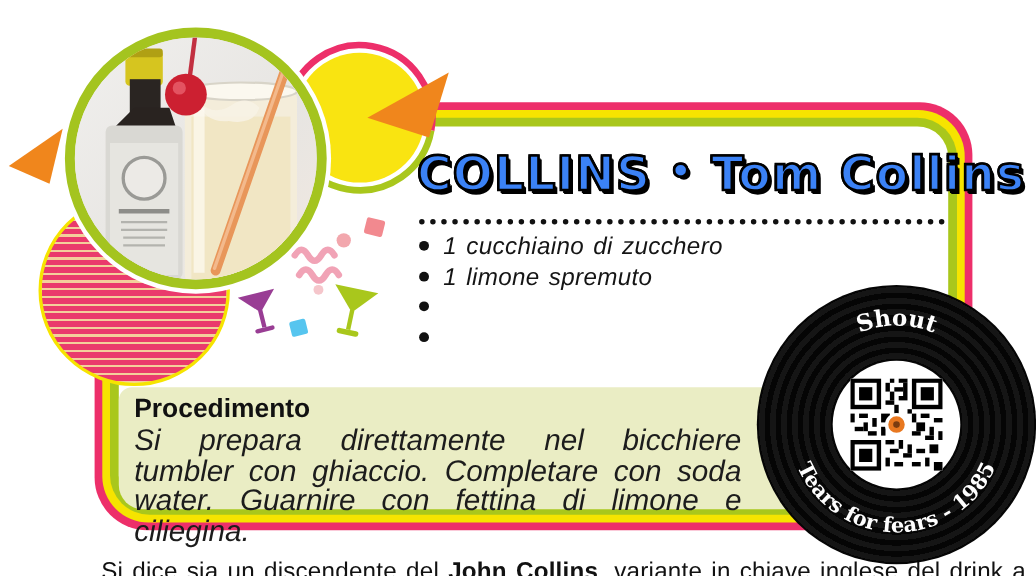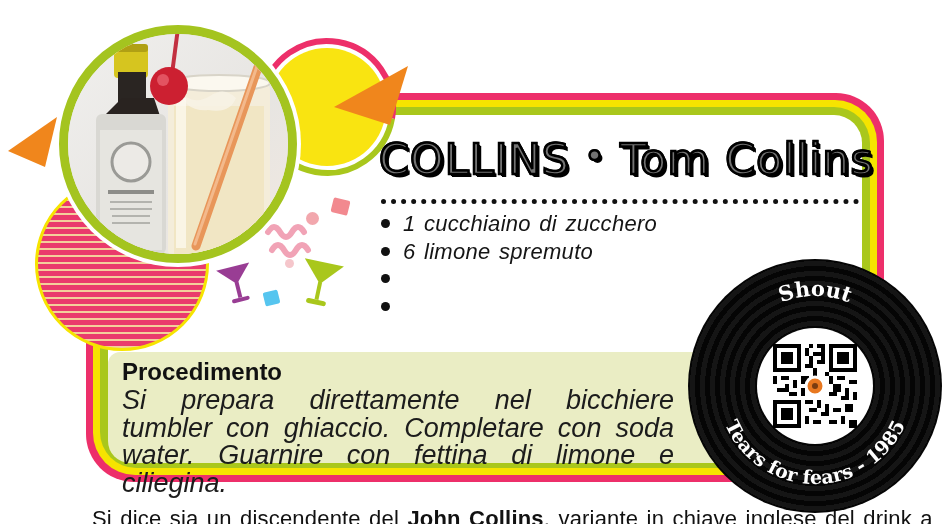--- a/index.html
+++ b/index.html
@@ -11,22 +11,22 @@
              background:#ed2f6a;border-radius:48px;}
   .card-yellow{position:absolute;left:7px;top:7px;right:7px;bottom:7px;
                background:#f6e400;border-radius:42px;}
   .card-green{position:absolute;left:7px;top:7px;right:7px;bottom:7px;
               background:#a9c71c;border-radius:36px;}
   .card-white{position:absolute;left:8px;top:8px;right:8px;bottom:8px;
               background:#fff;border-radius:28px;}
 
   
   .title{position:absolute;left:379px;top:134px;width:492px;z-index:5;
-         font-family:"DejaVu Sans",sans-serif;font-weight:normal;font-size:43px;
-         white-space:nowrap;color:#737373;letter-spacing:1px;
+         font-family:"DejaVu Sans",sans-serif;font-weight:bold;font-size:43px;
+         white-space:nowrap;color:#3b82f6;letter-spacing:1px;
          -webkit-text-stroke:2.4px #000;
          text-shadow:3px 3px 0 #000,-1px -1px 0 #000,1px -1px 0 #000,-1px 1px 0 #000,2px 2px 0 #000;}
   .title .dot{font-size:34px;vertical-align:6px;}
   .dotted-rule{position:absolute;left:381px;top:193px;width:478px;height:6px;z-index:5;
                border-bottom:5px dotted #111;}
 
   
   .ingredients{position:absolute;left:381px;top:211px;z-index:5;}
   .ing-row{display:flex;align-items:flex-start;height:27.5px;}
   .ing-bullet{width:9px;height:9px;border-radius:50%;background:#111;margin:8px 13px 0 0;flex:0 0 auto;}
@@ -98,21 +98,21 @@
   <div class="title"><span>COLLINS</span> <span class="dot">•</span> <span>Tom Collins</span></div>
   <div class="dotted-rule"></div>
 
   <div class="ingredients">
     <div class="ing-row">
       <span class="ing-bullet"></span>
       <span class="ing-text">1 cucchiaino di zucchero</span>
     </div>
     <div class="ing-row">
       <span class="ing-bullet"></span>
-      <span class="ing-text">6 limone spremuto</span>
+      <span class="ing-text">1 limone spremuto</span>
     </div>
     <div class="ing-row">
       <span class="ing-bullet"></span>
     </div>
     <div class="ing-row">
       <span class="ing-bullet"></span>
     </div>
   </div>
 
   <svg class="sun-circle" width="140" height="140">

